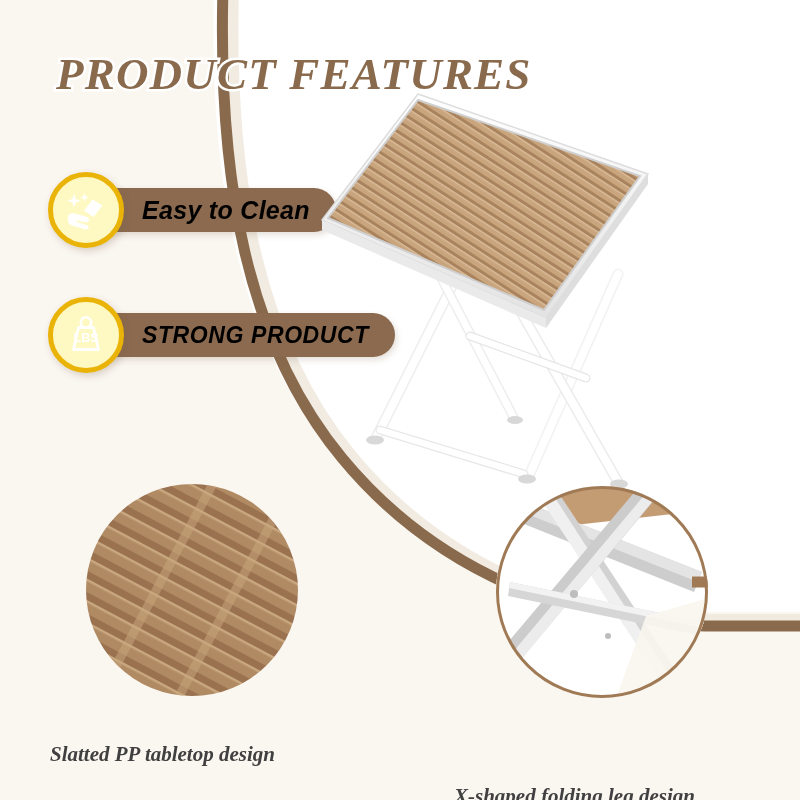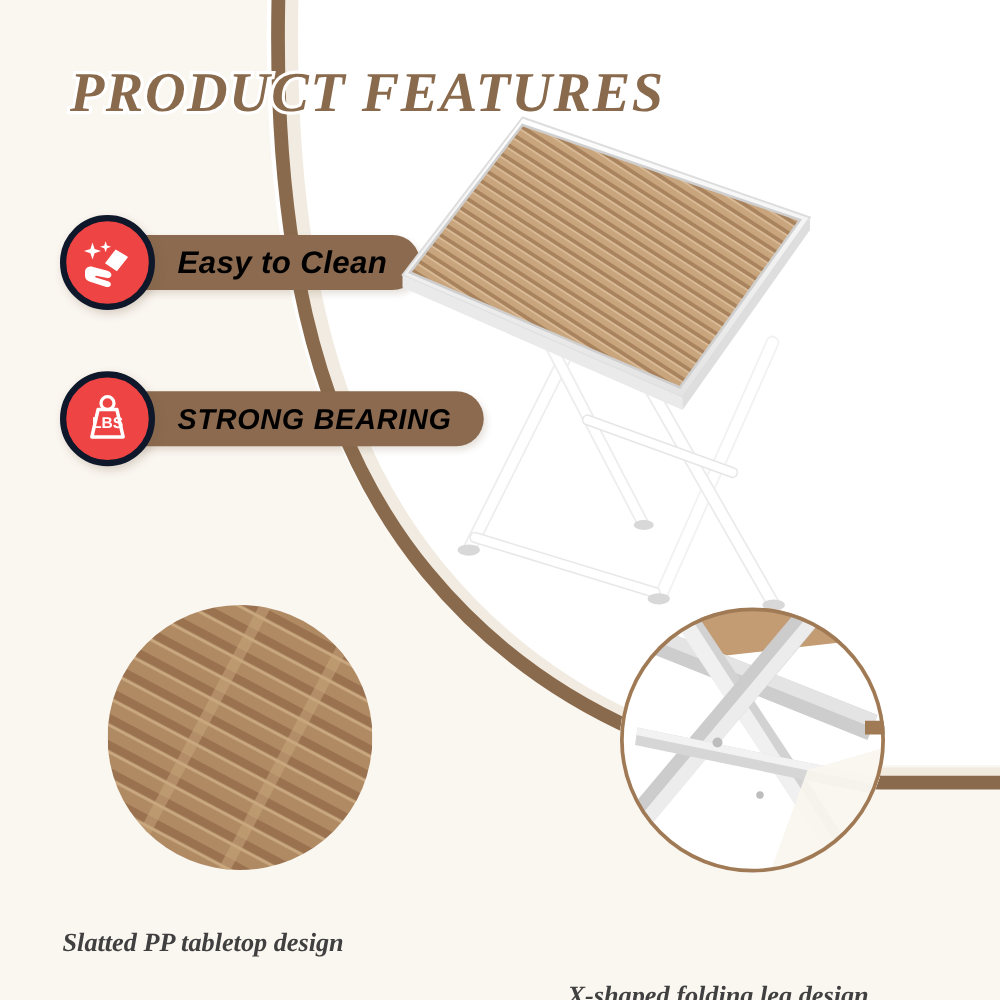--- a/index.html
+++ b/index.html
@@ -48,22 +48,22 @@
     font-style:italic;font-weight:bold;
     font-size:25px;
     white-space:nowrap;
     letter-spacing:.3px;
   }
   .pill-label.small{font-size:23px;letter-spacing:.6px;}
 
   .icon-circle{
     position:relative;z-index:3;
     width:76px;height:76px;border-radius:50%;
-    background:#ef4444;
-    border:5px solid #0f172a;
+    background:#fef9c3;
+    border:5px solid #eab308;
     box-sizing:border-box;
     display:flex;align-items:center;justify-content:center;
     box-shadow:2px 3px 7px rgba(120,95,70,.25);
   }
   .icon-circle svg{display:block;}
 
   
   .product{position:absolute;left:318px;top:78px;width:420px;height:420px;}
 
   
@@ -146,21 +146,21 @@
     <div class="icon-circle">
       <svg width="48" height="48" viewBox="0 0 48 48">
 
         <circle cx="24" cy="11.5" r="5.2" fill="none" stroke="#ffffff" stroke-width="2.6"></circle>
 
         <path d="M16.5 16.5 L31.5 16.5 L36.5 38.5 L11.5 38.5 Z" fill="none" stroke="#ffffff" stroke-width="2.8" stroke-linejoin="round"></path>
         <text x="24" y="31" text-anchor="middle" font-family="Liberation Sans, sans-serif" font-size="12.5" font-weight="bold" fill="#ffffff">LBS</text>
       </svg>
     </div>
     <div class="pill">
-      <span class="pill-label small">STRONG BEARING</span>
+      <span class="pill-label small">STRONG PRODUCT</span>
     </div>
   </div>
 
   <div class="product">
     <svg width="420" height="420" viewBox="0 0 420 420">
       <defs>
         <linearGradient id="slatGrad" x1="0" y1="0" x2="1" y2="1">
           <stop offset="0%" stop-color="#d2af89"></stop>
           <stop offset="55%" stop-color="#c49c74"></stop>
           <stop offset="100%" stop-color="#b88c64"></stop>

